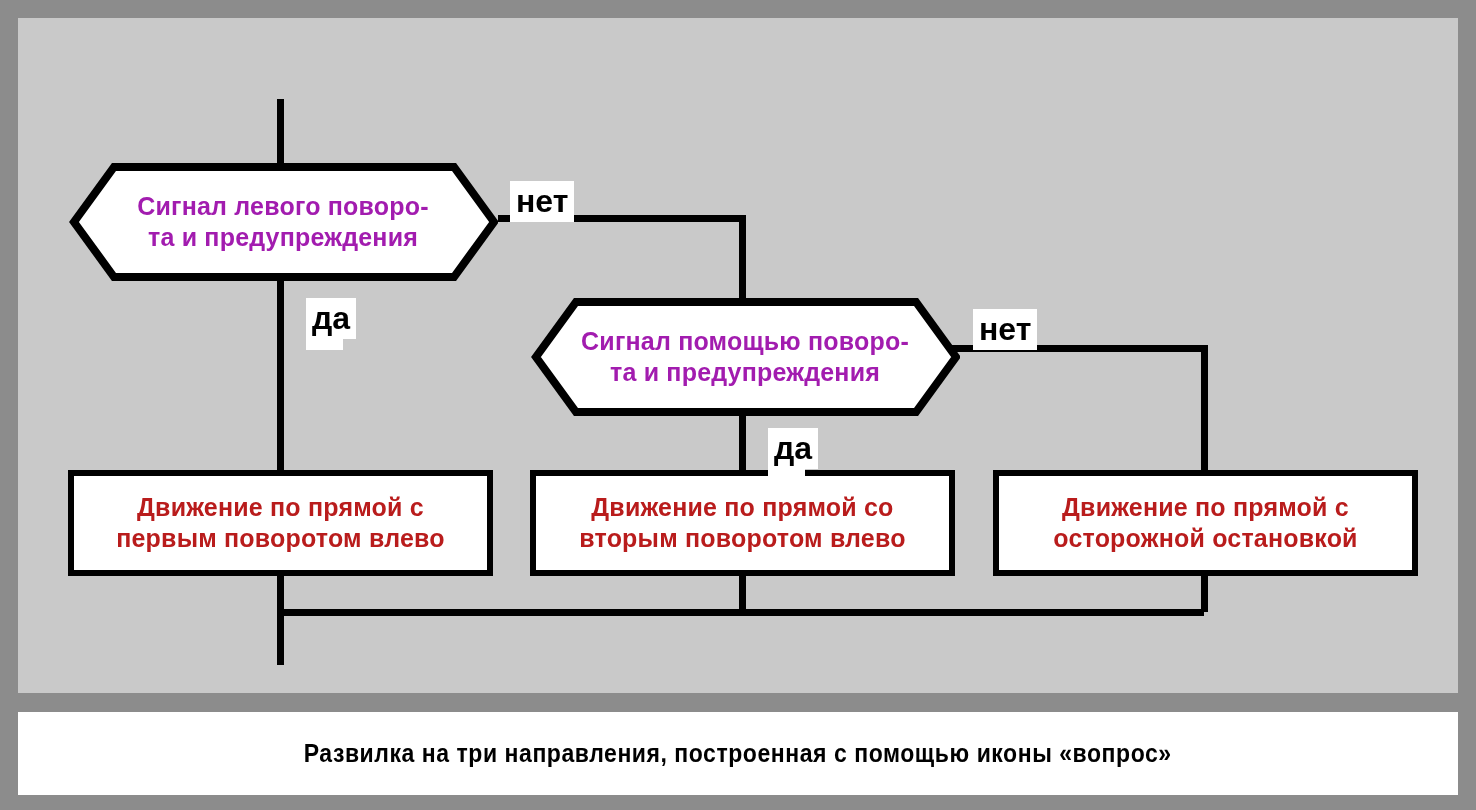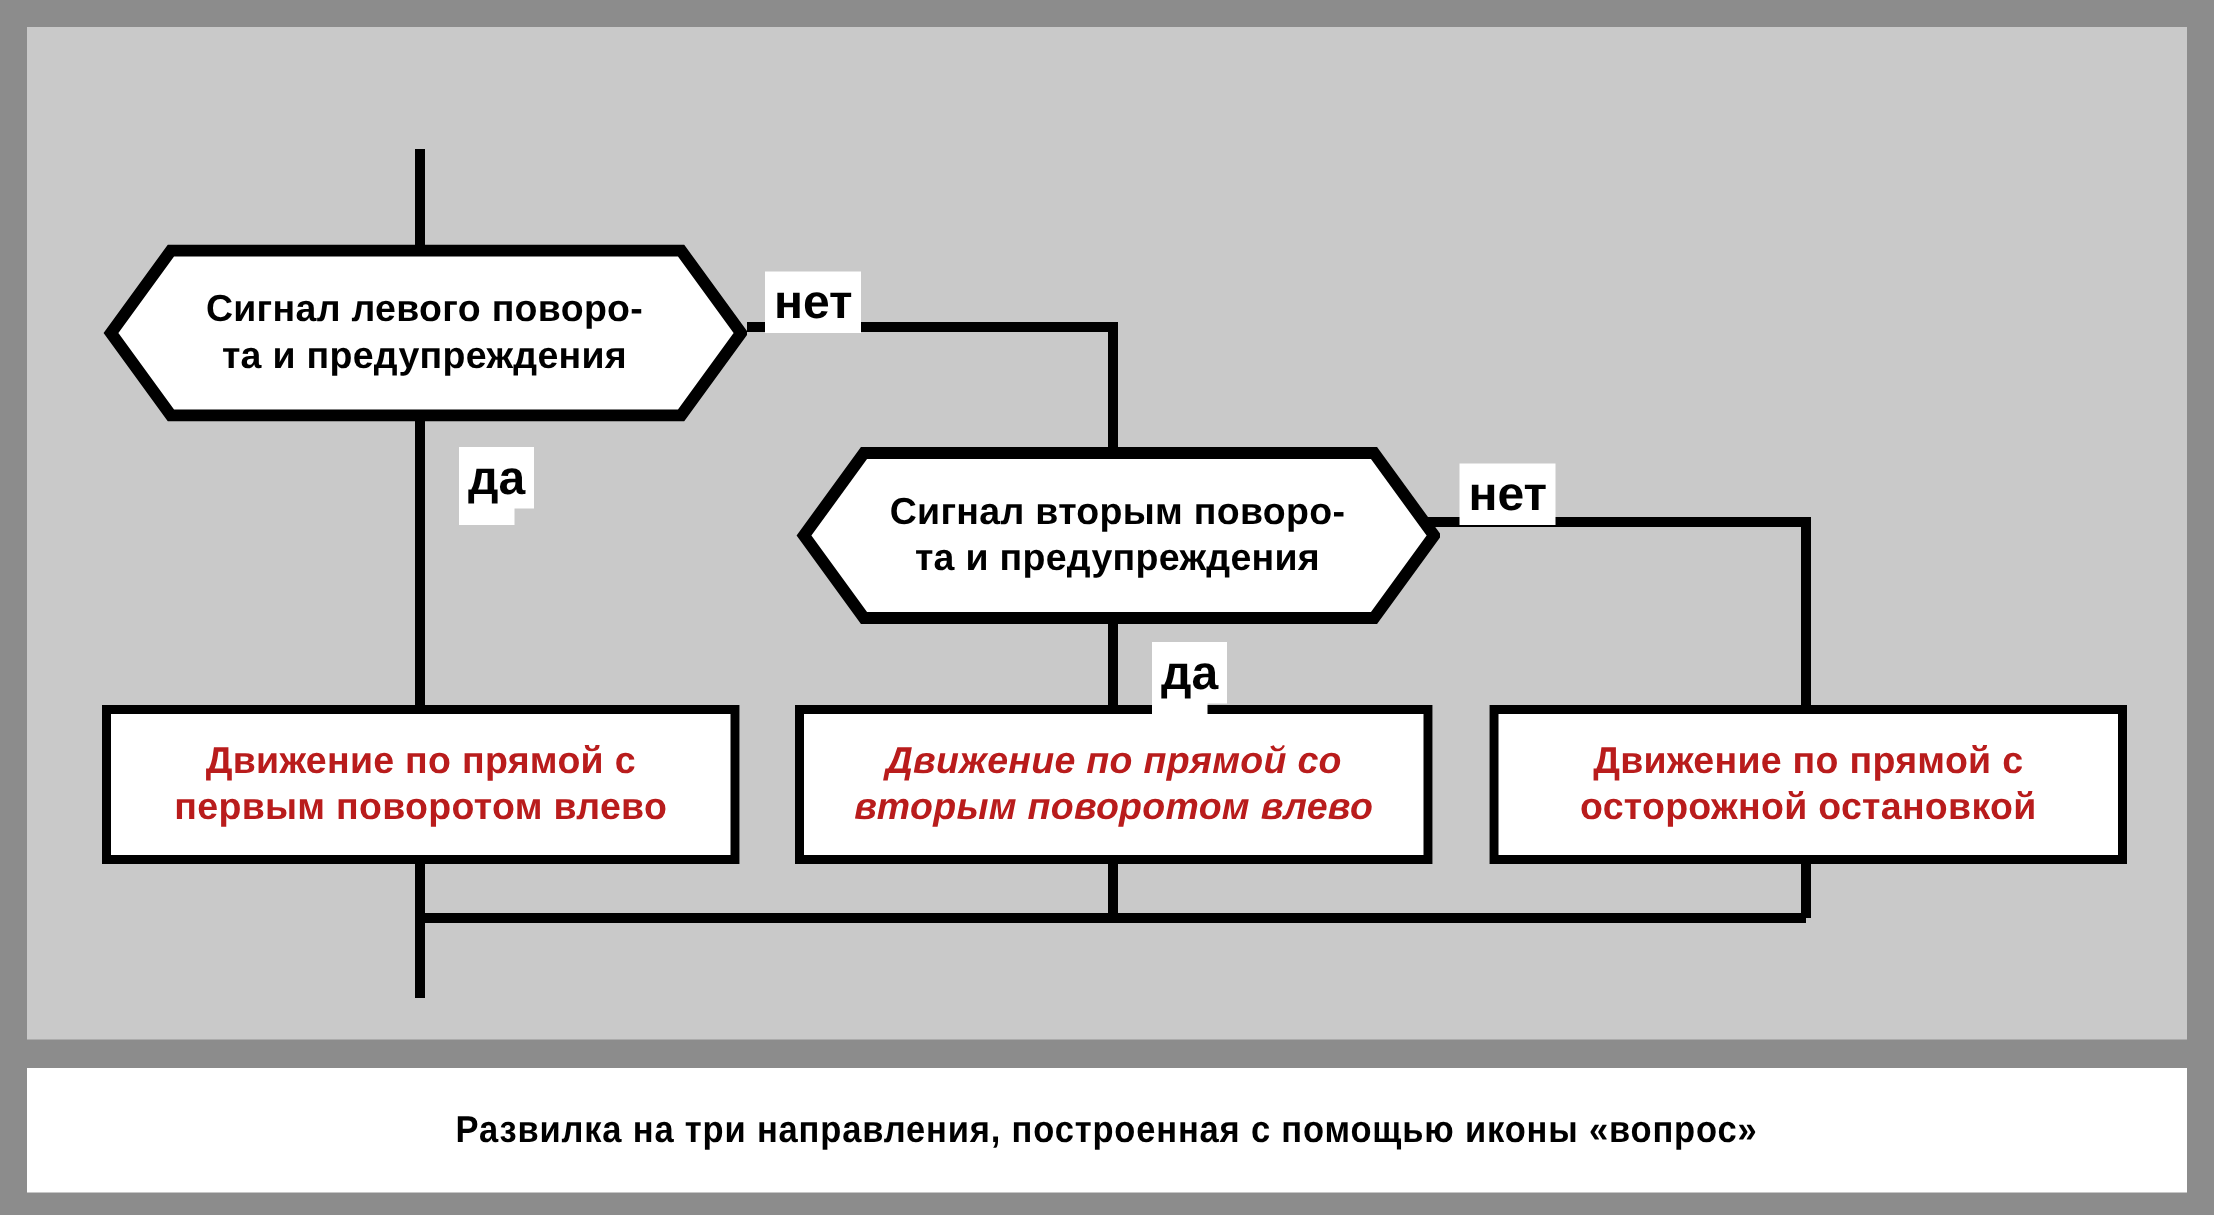--- a/index.html
+++ b/index.html
@@ -68,21 +68,21 @@
     left: 0; top: 0;
     width: 100%; height: 100%;
   }
   .hex .hex-label {
     position: relative;
     z-index: 2;
     text-align: center;
     font-weight: bold;
     font-size: 25px;
     line-height: 1.26;
-    color: #000000;
+    color: #a21caf;
     white-space: pre-line;
     letter-spacing: 0.2px;
   }
   
   .act {
     position: absolute;
     box-sizing: border-box;
     background: #ffffff;
     border: 6px solid #000000;
     display: flex;
@@ -153,30 +153,30 @@
         <polygon points="46,4 386,4 426,59 386,114 46,114 6,59" fill="#ffffff" stroke="#000000" stroke-width="8" stroke-linejoin="miter"></polygon>
       </svg>
       <div class="hex-label">Сигнал левого поворо-
 та и предупреждения</div>
     </div>
 
     <div class="hex" style="left:512px; top:280px; width:430px; height:118px;">
       <svg class="hex-bg" viewBox="0 0 430 118" preserveAspectRatio="none">
         <polygon points="46,4 386,4 426,59 386,114 46,114 6,59" fill="#ffffff" stroke="#000000" stroke-width="8" stroke-linejoin="miter"></polygon>
       </svg>
-      <div class="hex-label">Сигнал вторым поворо-
+      <div class="hex-label">Сигнал помощью поворо-
 та и предупреждения</div>
     </div>
 
     <div class="act" style="left:50px; top:452px; width:425px; height:106px;">
       <div class="act-label">Движение по прямой с
 первым поворотом влево</div>
     </div>
 
-    <div class="act" style="left:512px; top:452px; width:425px; height:106px;font-style:italic;">
+    <div class="act" style="left:512px; top:452px; width:425px; height:106px;">
       <div class="act-label">Движение по прямой со
 вторым поворотом влево</div>
     </div>
 
     <div class="act" style="left:975px; top:452px; width:425px; height:106px;">
       <div class="act-label">Движение по прямой с
 осторожной остановкой</div>
     </div>
 
     <div class="edge-label" style="left:492px; top:163px;">нет</div>

